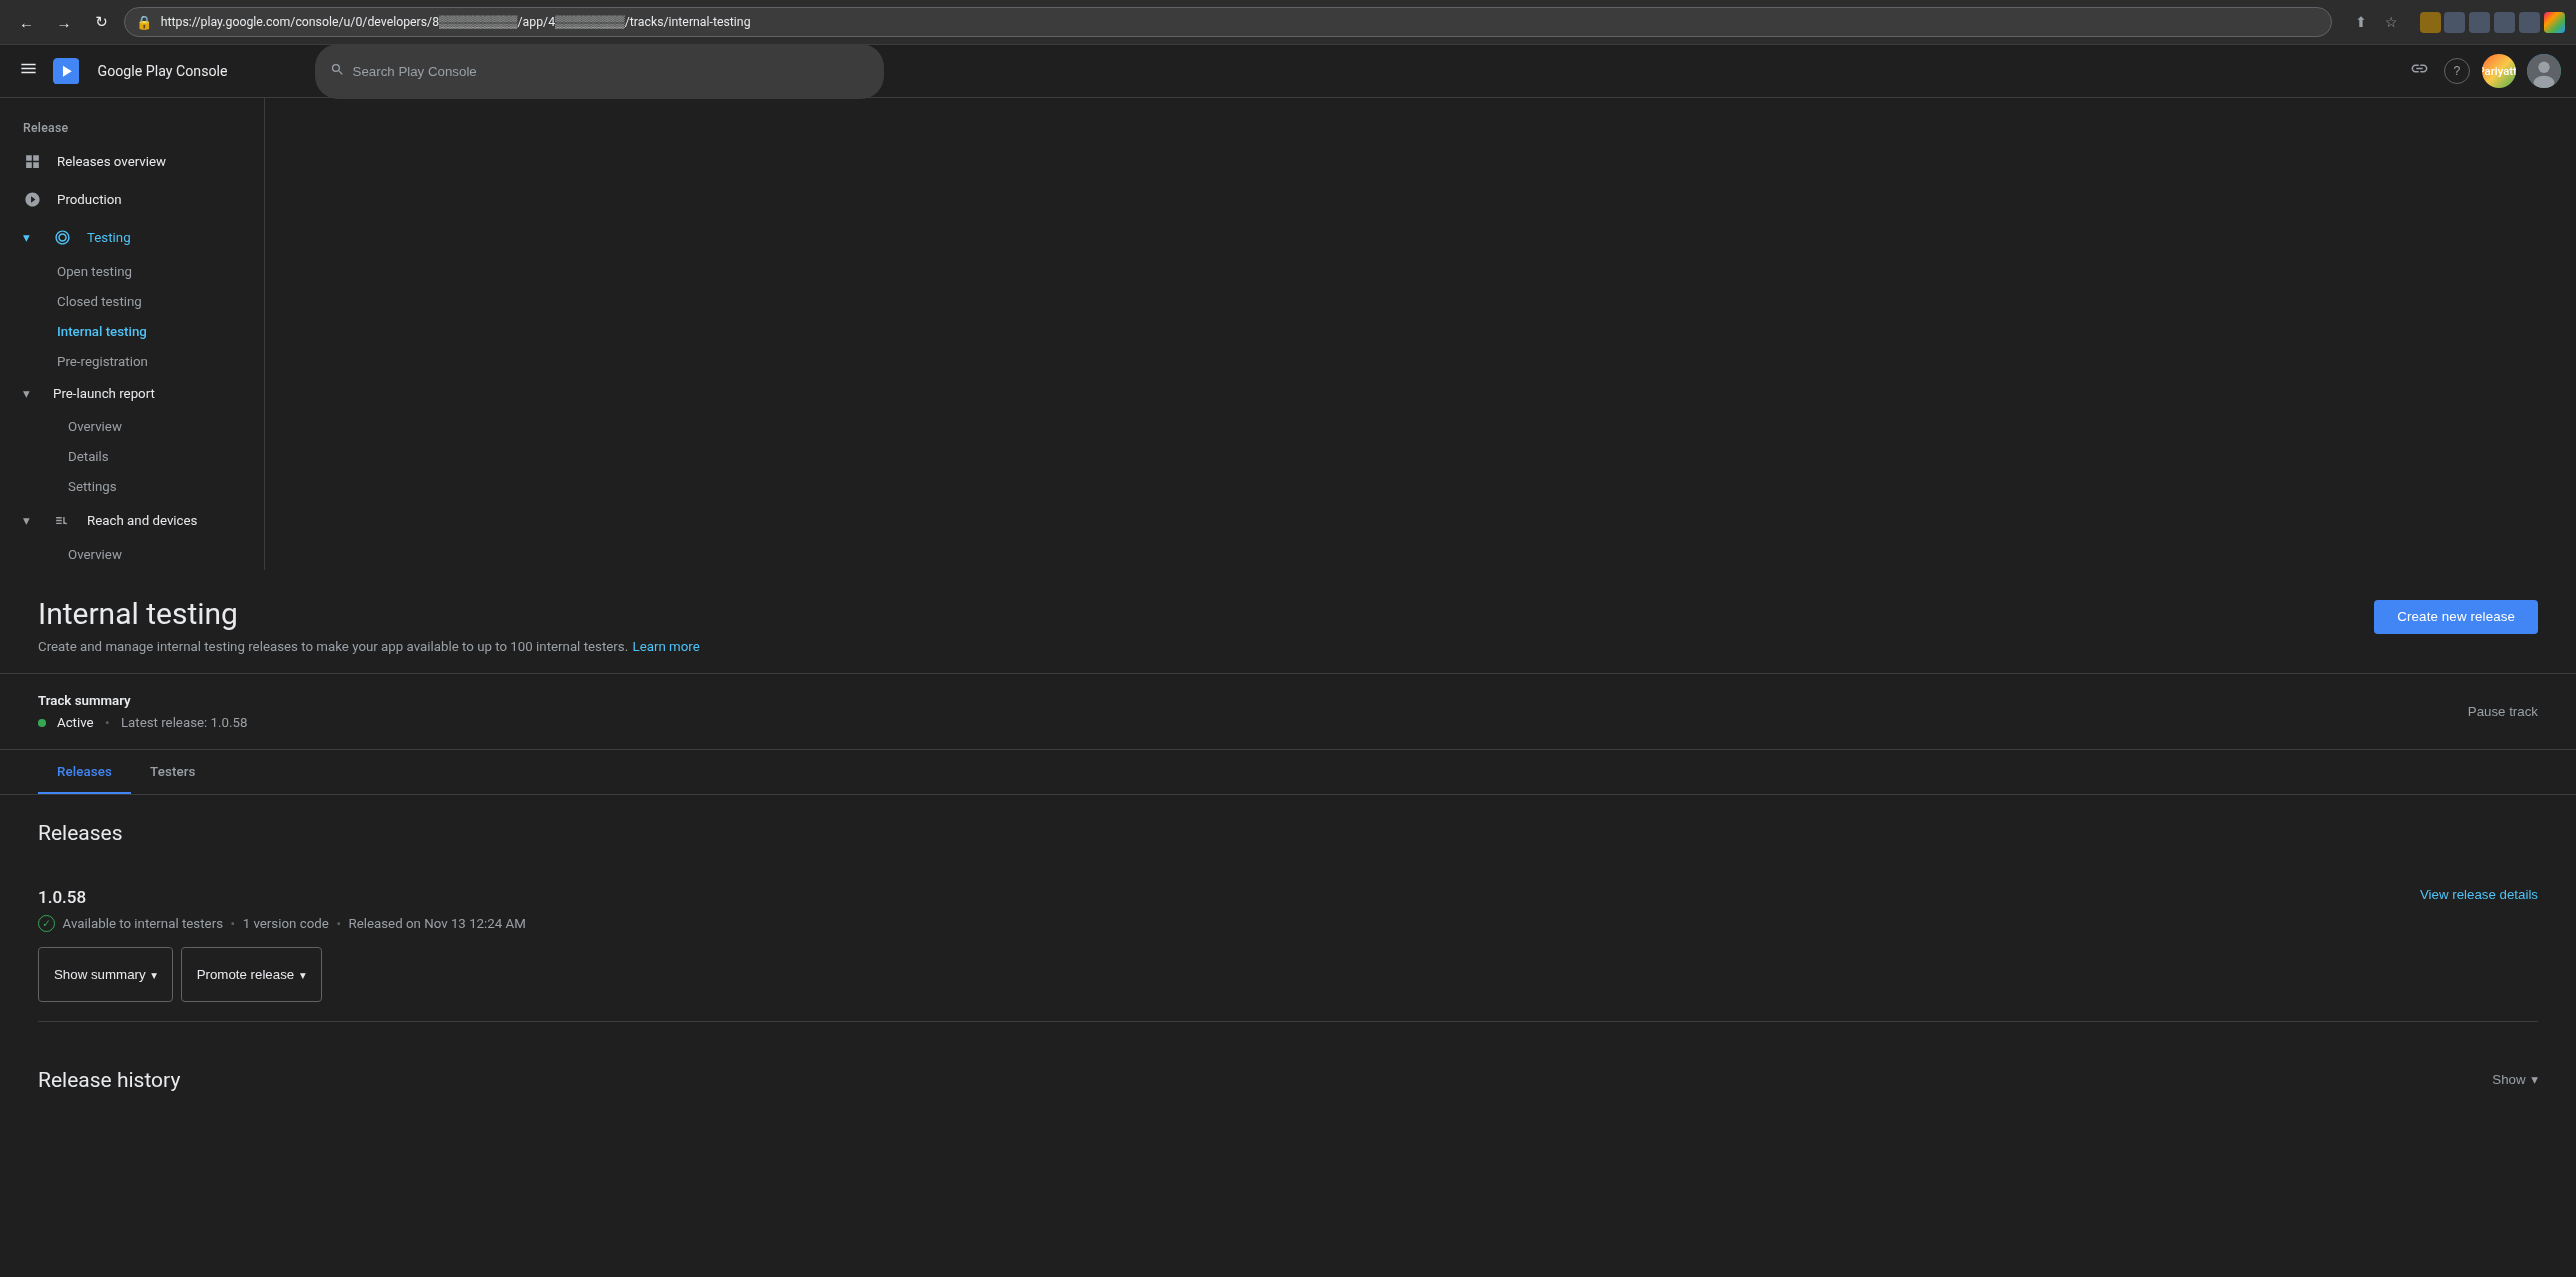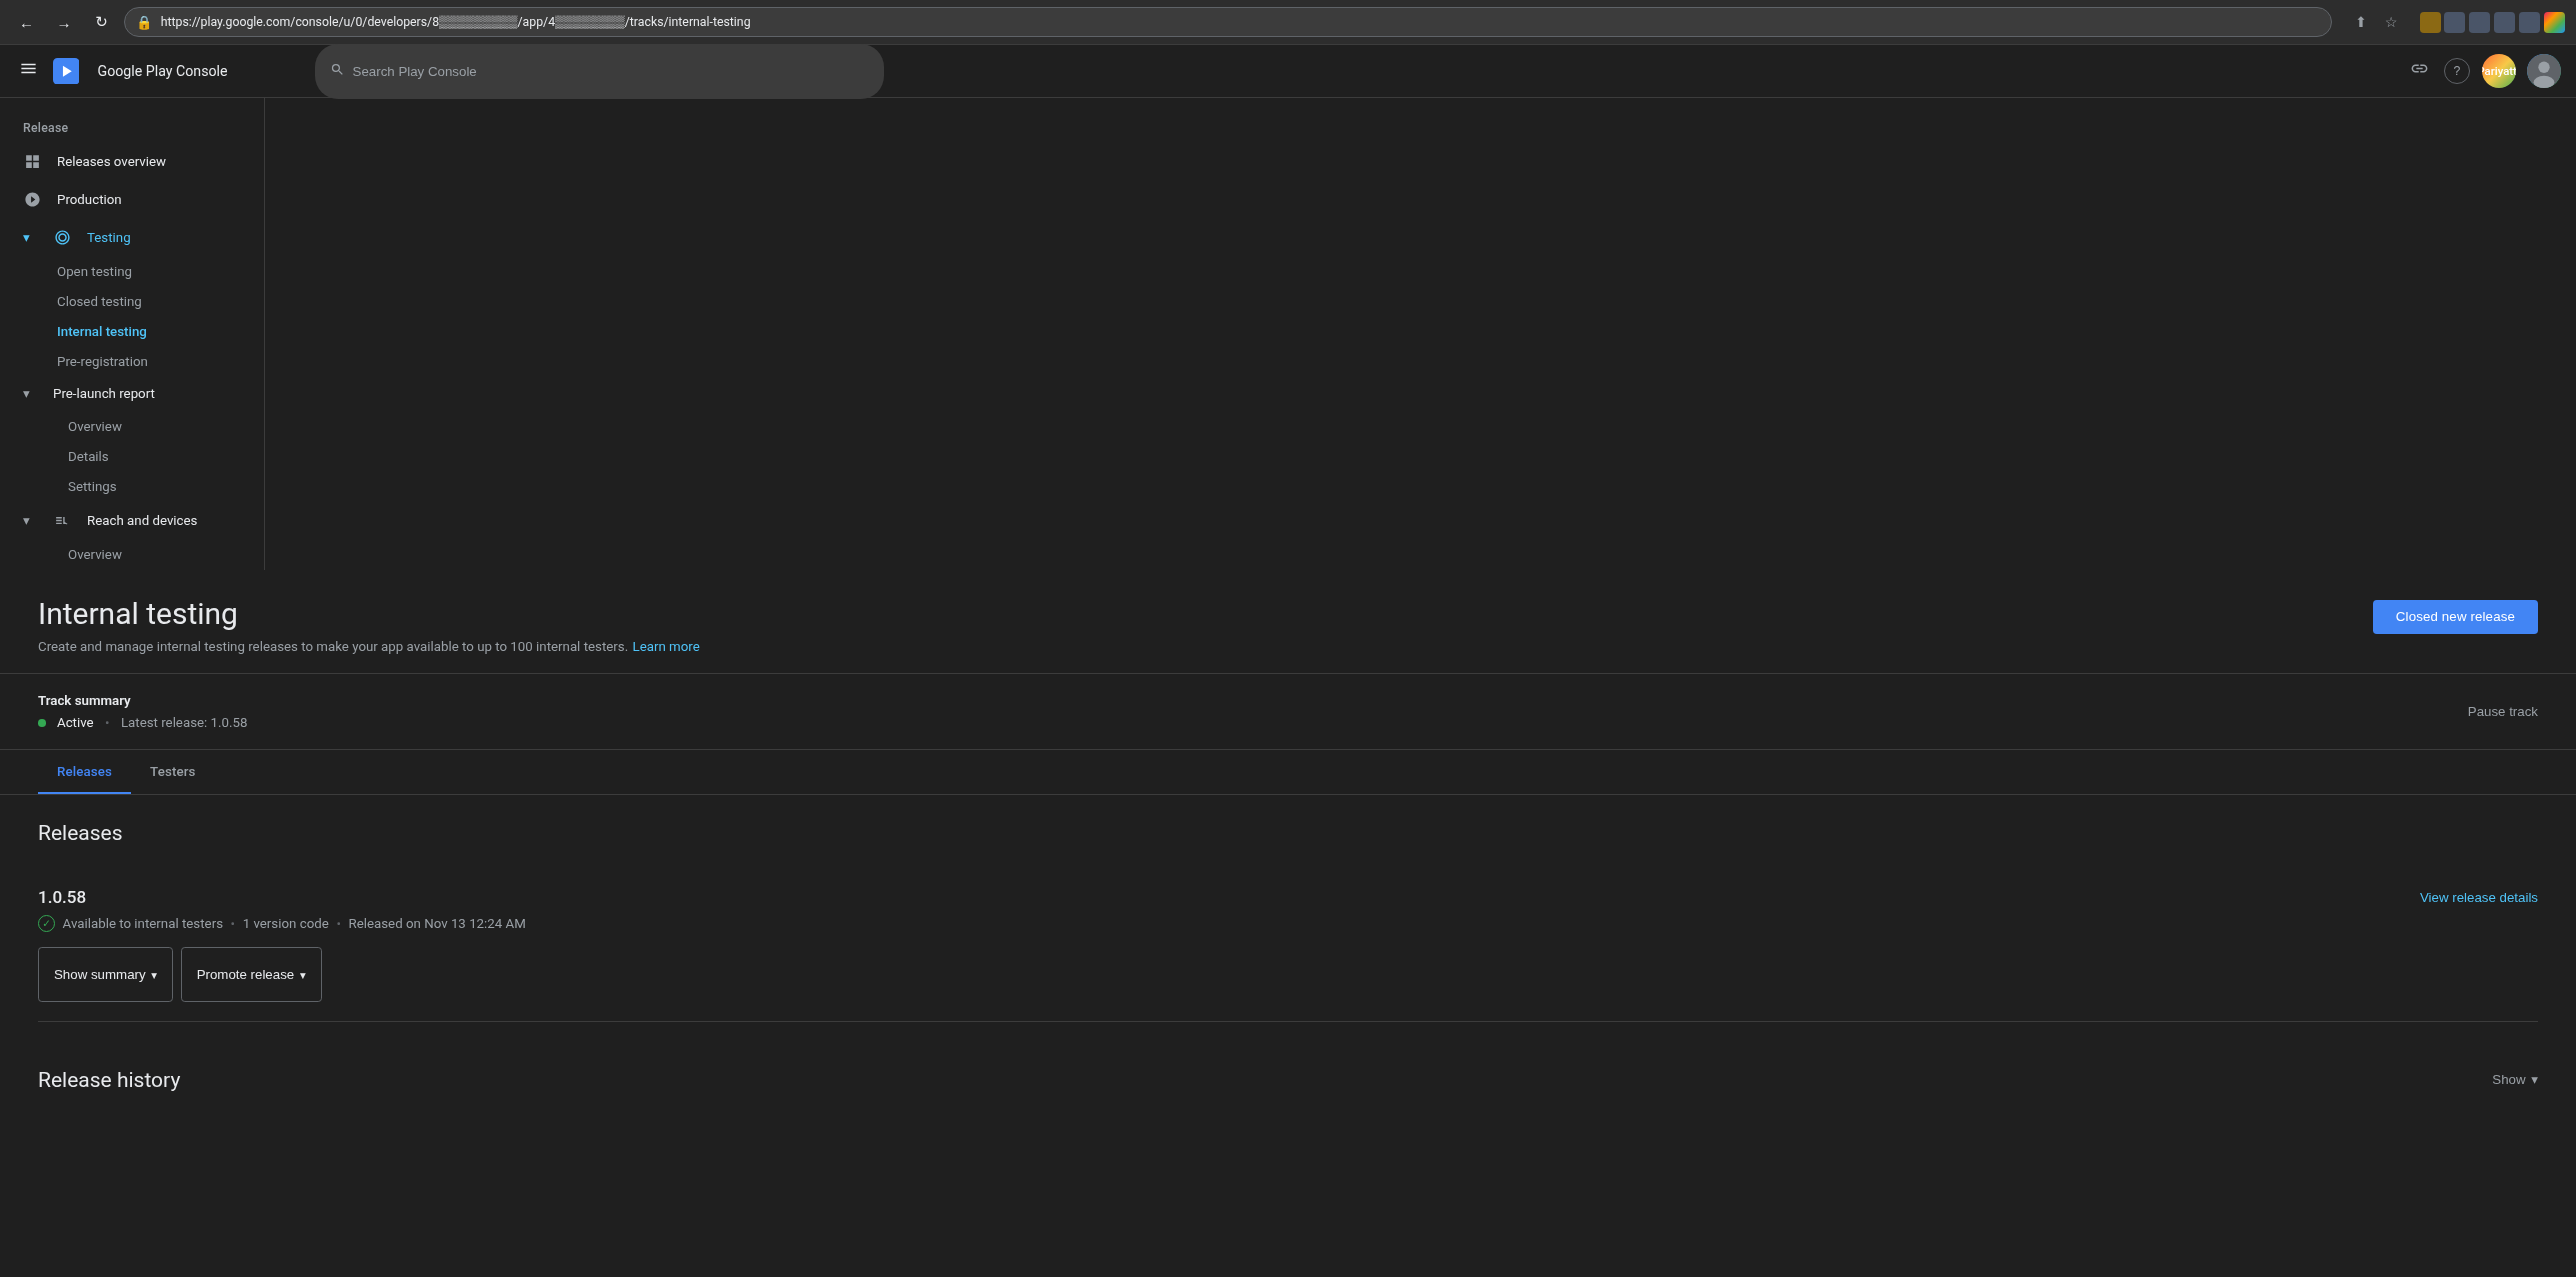--- a/index.html
+++ b/index.html
@@ -356,21 +356,21 @@
       margin-bottom: 23px;
     }
 
     
     .release-item {
       padding: 19px 0;
       border-bottom: 0.9px solid #3c3c3c;
     }
     .release-header-row {
       display: flex;
-      align-items: center;
+      align-items: flex-start;
       justify-content: space-between;
       margin-bottom: 7.6px;
     }
     .release-version {
       font-size: 17px;
       font-weight: 500;
       color: #e8eaed;
     }
     .view-details-link {
       color: #4fc3f7;
@@ -602,21 +602,21 @@
   <div class="main-content">
 
     <div class="page-header">
       <div>
         <h1 class="page-title">Internal testing</h1>
         <p class="page-desc">
           <span>Create and manage internal testing releases to make your app available to up to 100 internal testers.</span>
           <a href="#" style="color:#4fc3f7;text-decoration:none;margin-left:1px;">Learn more</a>
         </p>
       </div>
-      <button class="create-btn">Closed new release</button>
+      <button class="create-btn">Create new release</button>
     </div>
 
     <div class="track-summary">
       <div class="track-summary-row">
         <div>
           <div class="track-summary-title">Track summary</div>
           <div class="track-status-row">
             <span class="status-dot"></span>
             <span class="status-active">Active</span>
             <span class="dot-sep">•</span>

